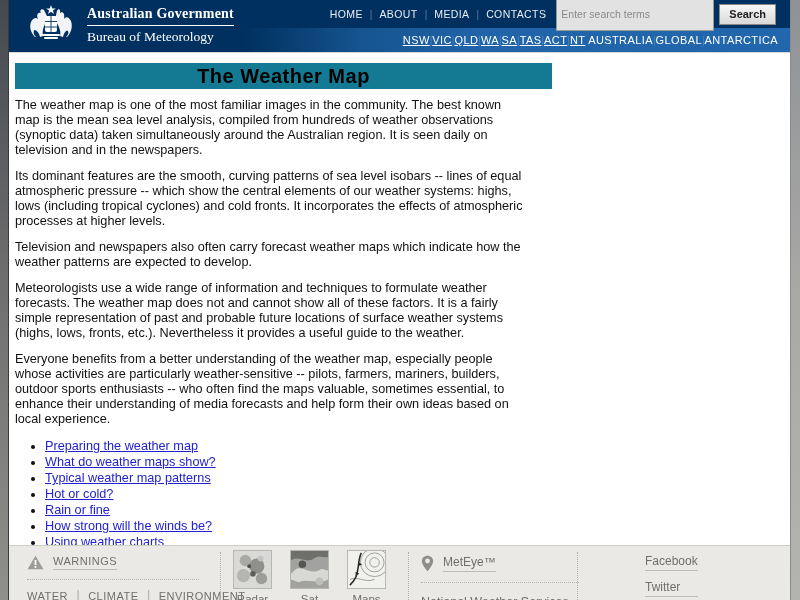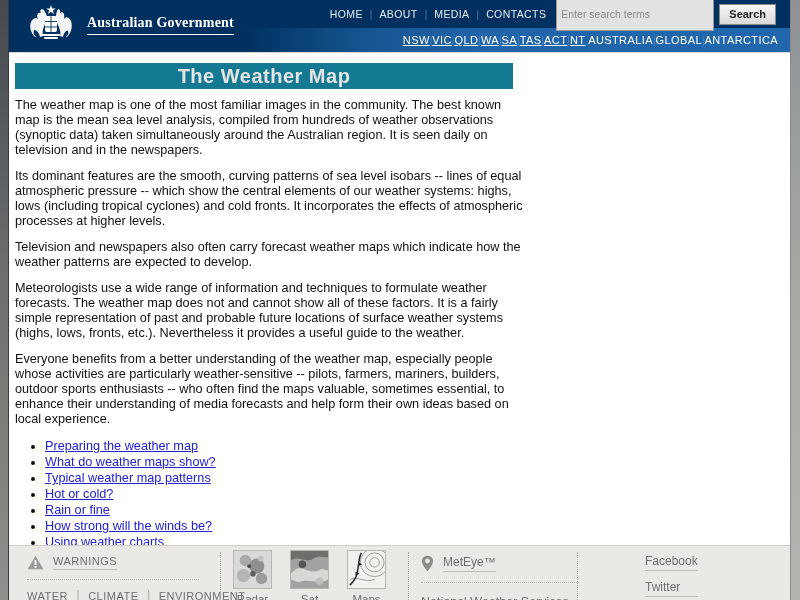--- a/index.html
+++ b/index.html
@@ -40,21 +40,21 @@
   .logo { position:absolute; left:16px; top:3px; display:flex; align-items:center; gap:10px; }
   .crest { width:52px; height:44px; }
   .logo-text { color:#fff; font-family:"Liberation Serif", serif; }
   .logo-text .gov { font-size:14px; font-weight:bold; letter-spacing:.2px;
                     border-bottom:1px solid #fff; padding-bottom:3px;text-align:right; }
   .logo-text .bom { font-size:13.5px; padding-top:3px; }
 
   
   main { height:493px; background:#fff; border-top:1px solid #d8d8d8; padding:10px 0 0 6px; }
   .content { width:512px; }
-  .page-title { width:498px; height:26px; background:#147a94; color:#e5e5e5; text-align:center;
+  .page-title { width:537px; height:26px; background:#147a94; color:#000000; text-align:center;
                 font-size:20px; font-weight:900; letter-spacing:.5px; line-height:26px;
                 margin-bottom:9px; }
   .content p { font-size:12.7px; line-height:15px; color:#111; margin:0 0 11px; }
   .content ul { margin:2px 0 12px 30px; }
   .content li { font-size:12.7px; line-height:16px; color:#111; }
   .content a { color:#2222cc; }
 
   
   footer { position:relative; height:55px; background:#eae9e5; border-top:1px solid #cfcfca;
            color:#6f6f6f; }
@@ -137,20 +137,21 @@
           <rect x="19" y="34" width="14" height="2" rx="1"></rect>
         </g>
         <g stroke="#00305f" stroke-width="1" opacity=".9">
           <line x1="20" y1="18.5" x2="32" y2="18.5"></line>
           <line x1="20" y1="24" x2="32" y2="24"></line>
           <line x1="26" y1="13" x2="26" y2="29"></line>
         </g>
       </svg>
       <div class="logo-text">
         <div class="gov">Australian Government</div>
+        <div class="bom">Bureau of Meteorology</div>
       </div>
     </div>
   </header>
 
   <main>
     <div class="content">
       <h1 class="page-title">The Weather Map</h1>
       <p>The weather map is one of the most familiar images in the community. The best known map is the mean sea level analysis, compiled from hundreds of weather observations (synoptic data) taken simultaneously around the Australian region. It is seen daily on television and in the newspapers.</p>
       <p>Its dominant features are the smooth, curving patterns of sea level isobars -- lines of equal atmospheric pressure -- which show the central elements of our weather systems: highs, lows (including tropical cyclones) and cold fronts. It incorporates the effects of atmospheric processes at higher levels.</p>
       <p>Television and newspapers also often carry forecast weather maps which indicate how the weather patterns are expected to develop.</p>

